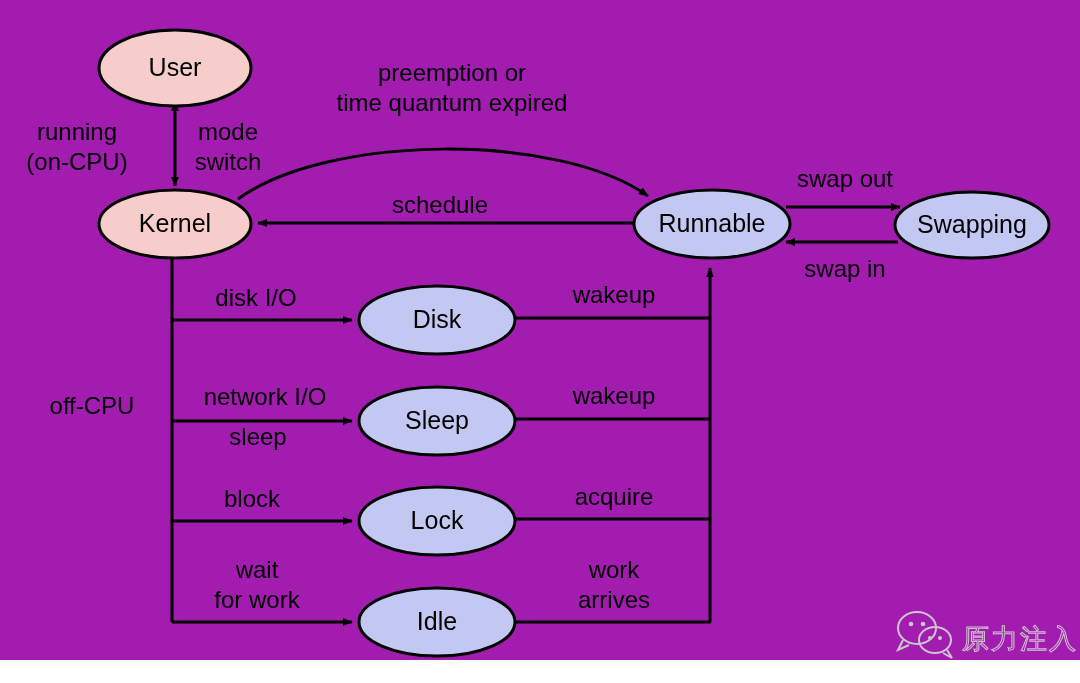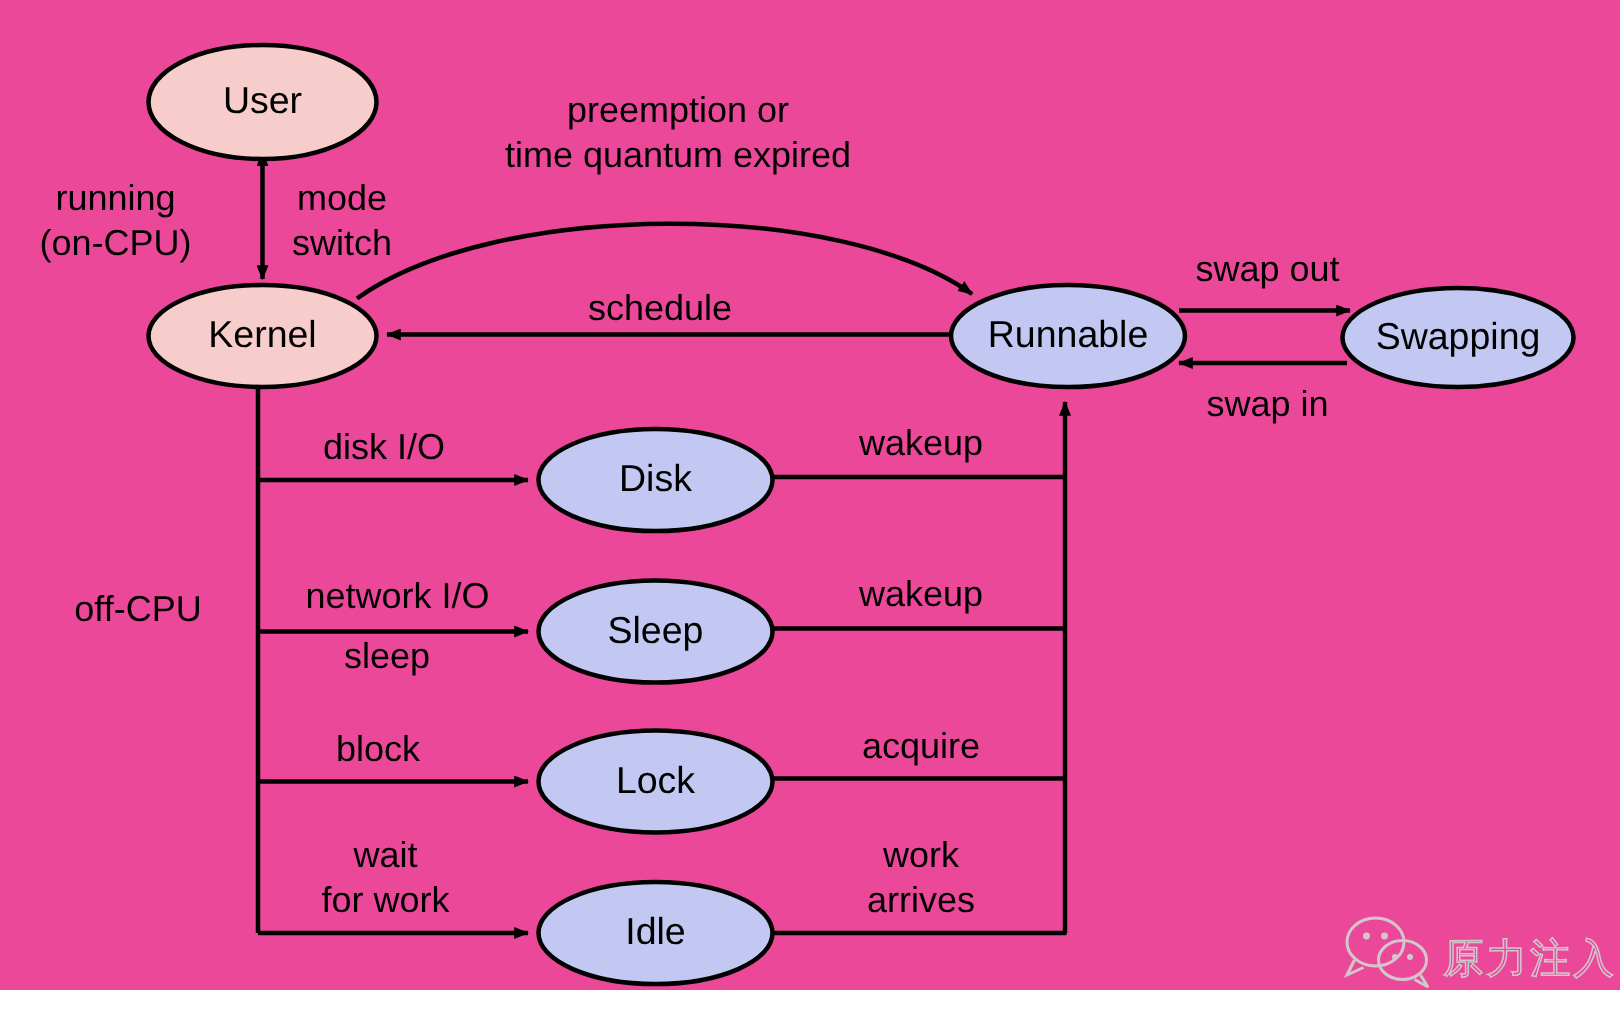--- a/index.html
+++ b/index.html
@@ -10,21 +10,21 @@
   body {
     width: 1080px;
     height: 683px;
     overflow: hidden;
     font-family: "Liberation Sans", sans-serif;
   }
   #diagram-root {
     position: relative;
     width: 1080px;
     height: 660px;
-    background: #ec4899;
+    background: #a21caf;
   }
   svg.diagram {
     display: block;
     width: 1080px;
     height: 683px;
   }
   .node-shape {
     stroke: #000000;
     stroke-width: 3;
   }

